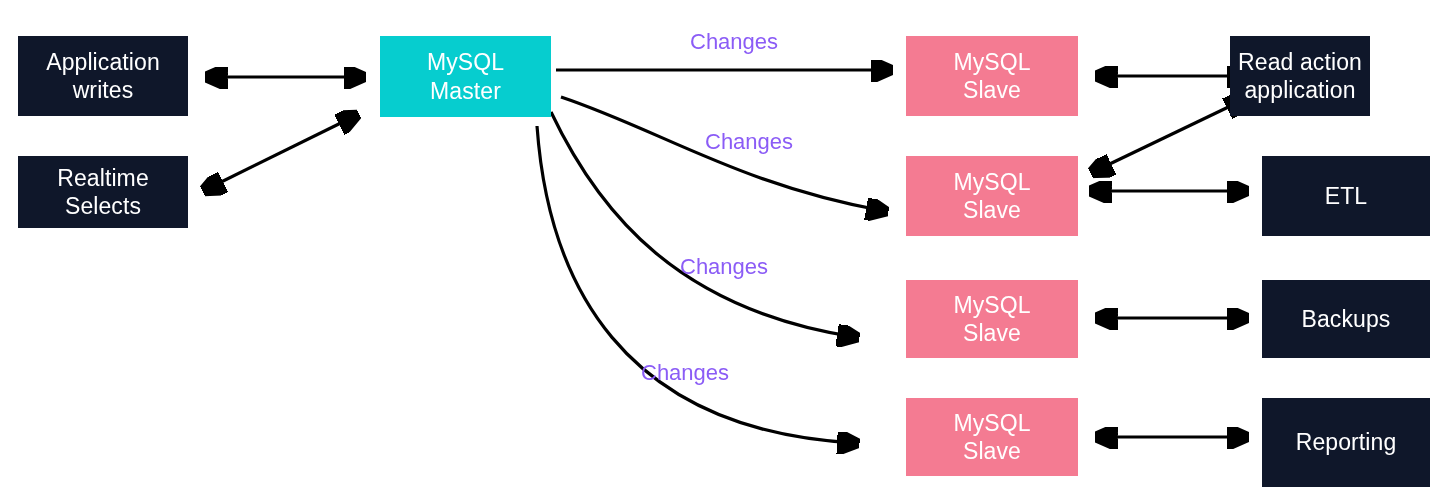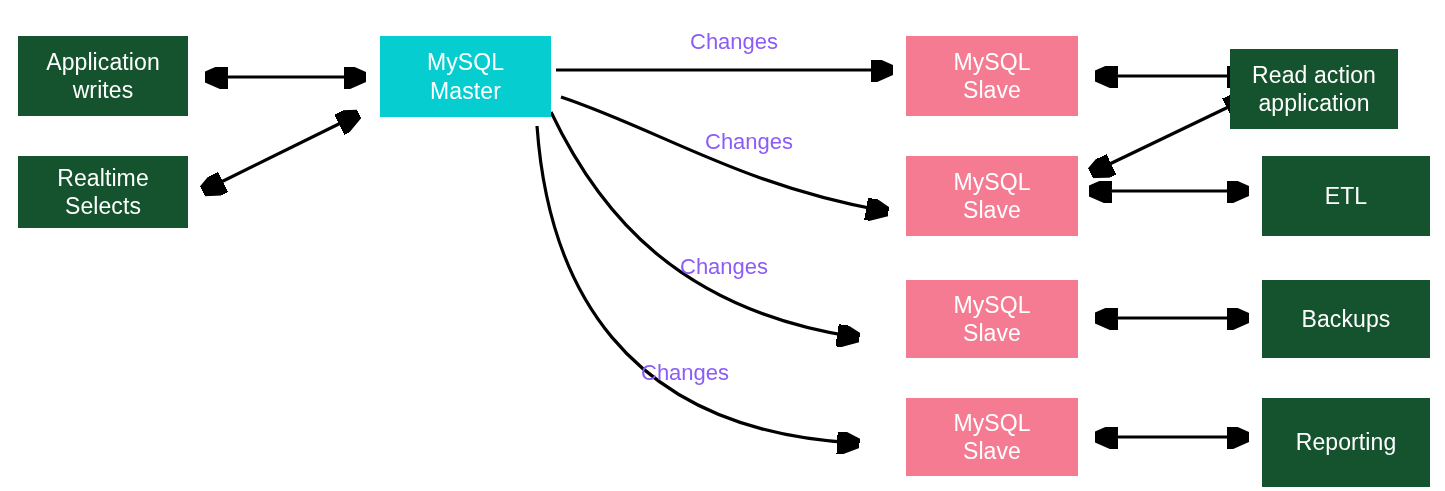--- a/index.html
+++ b/index.html
@@ -25,21 +25,21 @@
     justify-content: center;
     text-align: center;
     color: #ffffff;
     font-size: 23px;
     line-height: 1.22;
     letter-spacing: 0.1px;
     font-family: "Liberation Sans", sans-serif;
     white-space: pre-line;
     user-select: none;
   }
-  .node.gold   { background: #14532d; }
+  .node.gold   { background: #0f172a; }
   .node.teal   { background: #06cdcf; }
   .node.pink   { background: #f47b92; }
 
   .edge-label {
     position: absolute;
     color: #8b5cf6;
     font-size: 22px;
     line-height: 1;
     font-family: "Liberation Sans", sans-serif;
     white-space: nowrap;
@@ -126,21 +126,21 @@
   <div class="node pink" style="left:906px; top:280px; width:172px; height:78px;">
     <span>MySQL
 Slave</span>
   </div>
 
   <div class="node pink" style="left:906px; top:398px; width:172px; height:78px;">
     <span>MySQL
 Slave</span>
   </div>
 
-  <div class="node gold" style="left:1230px; top:36px; width:168px; height:80px;margin-top:13px;">
+  <div class="node gold" style="left:1230px; top:36px; width:140px; height:80px;">
     <span>Read action
 application</span>
   </div>
 
   <div class="node gold" style="left:1262px; top:156px; width:168px; height:80px;">
     <span>ETL</span>
   </div>
 
   <div class="node gold" style="left:1262px; top:280px; width:168px; height:78px;">
     <span>Backups</span>

